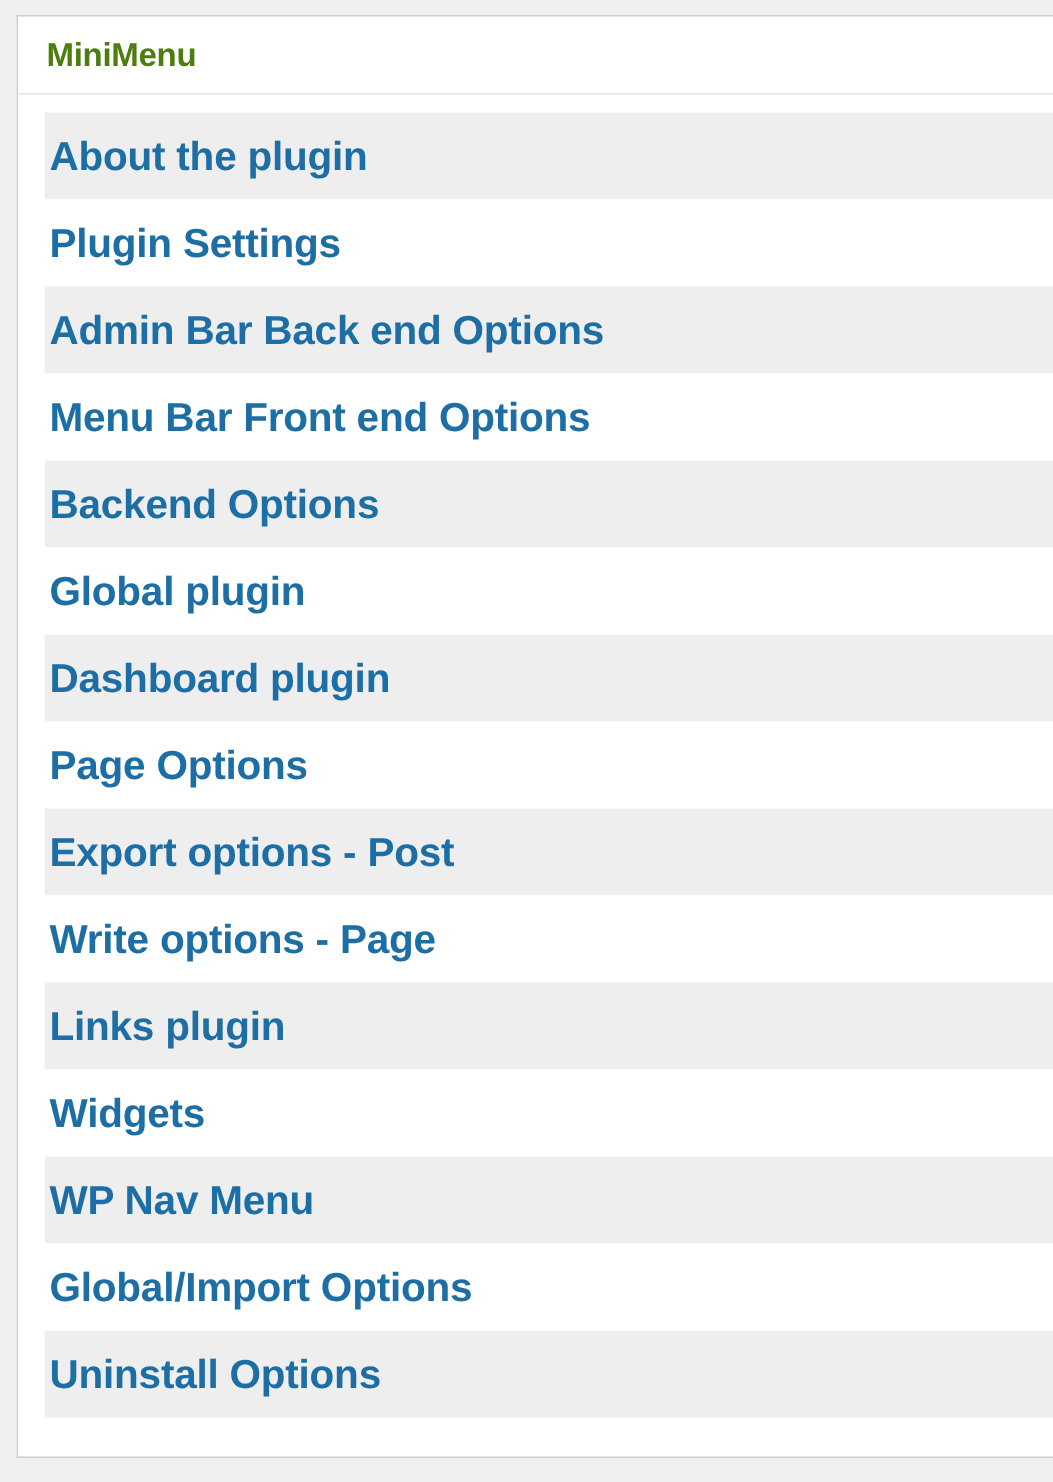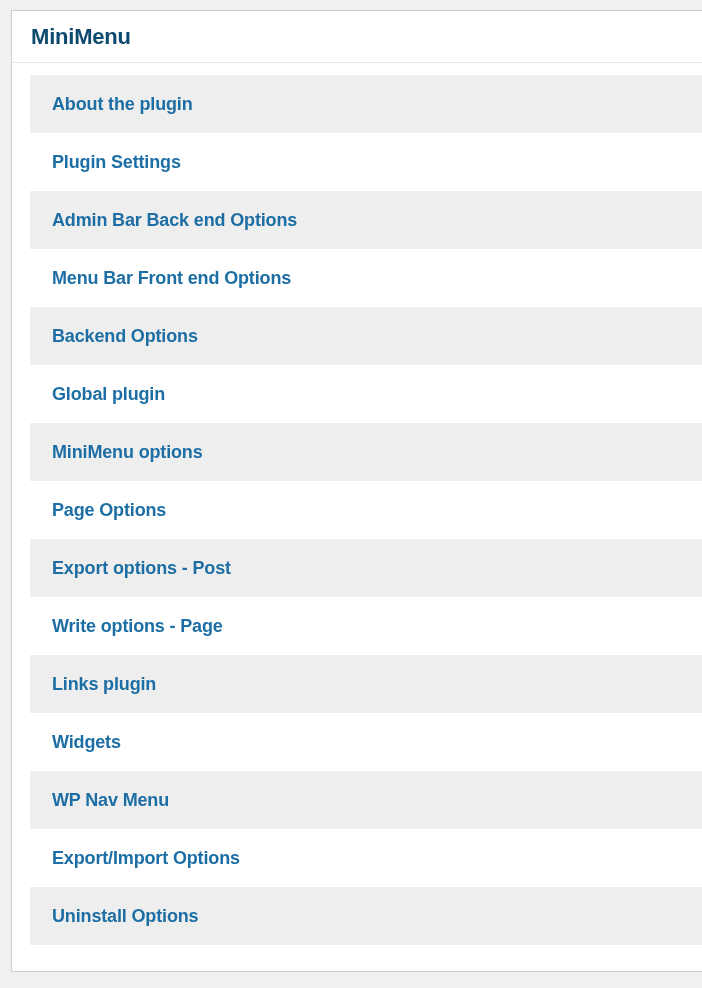--- a/index.html
+++ b/index.html
@@ -34,21 +34,21 @@
     height: 52px;
     box-sizing: border-box;
     border-bottom: 1px solid #e5e5e5;
     display: flex;
     align-items: center;
     padding: 0 0 0 19px;
   }
   #panel-title {
     font-size: 22px;
     font-weight: bold;
-    color: #0c4a6e;
+    color: #4d7c0f;
     letter-spacing: -0.2px;
     line-height: 1;
     margin: 0;
     padding: 0;
   }
 
   
   #menu-list {
     list-style: none;
     margin: 0;
@@ -60,26 +60,26 @@
     align-items: center;
     margin: 0 0 0 18px;
     padding: 0;
     background: #ffffff;
   }
   .menu-row.alt {
     background: #eeeeee;
   }
   .menu-link {
     display: inline-block;
-    font-size: 18px;
+    font-size: 27px;
     font-weight: bold;
     color: #1c6ea4;
     text-decoration: none;
     line-height: 1;
-    padding-left: 22px;
+    padding-left: 3px;
     letter-spacing: -0.15px;
     cursor: pointer;
     white-space: nowrap;
   }
   .menu-link.italic {
   }
 </style>
 </head>
 <body>
 
@@ -102,41 +102,41 @@
       <li class="menu-row">
         <a class="menu-link" href="#">Menu Bar Front end Options</a>
       </li>
       <li class="menu-row alt">
         <a class="menu-link" href="#">Backend Options</a>
       </li>
       <li class="menu-row">
         <a class="menu-link" href="#">Global plugin</a>
       </li>
       <li class="menu-row alt">
-        <a class="menu-link" href="#">MiniMenu options</a>
+        <a class="menu-link" href="#">Dashboard plugin</a>
       </li>
       <li class="menu-row">
         <a class="menu-link" href="#">Page Options</a>
       </li>
       <li class="menu-row alt">
         <a class="menu-link" href="#">Export options - Post</a>
       </li>
       <li class="menu-row">
         <a class="menu-link" href="#">Write options - Page</a>
       </li>
       <li class="menu-row alt">
         <a class="menu-link" href="#">Links plugin</a>
       </li>
       <li class="menu-row">
         <a class="menu-link" href="#">Widgets</a>
       </li>
       <li class="menu-row alt">
         <a class="menu-link" href="#">WP Nav Menu</a>
       </li>
       <li class="menu-row">
-        <a class="menu-link" href="#">Export/Import Options</a>
+        <a class="menu-link" href="#">Global/Import Options</a>
       </li>
       <li class="menu-row alt">
         <a class="menu-link" href="#">Uninstall Options</a>
       </li>
     </ul>
 
 </div>
 
 </body></html>

